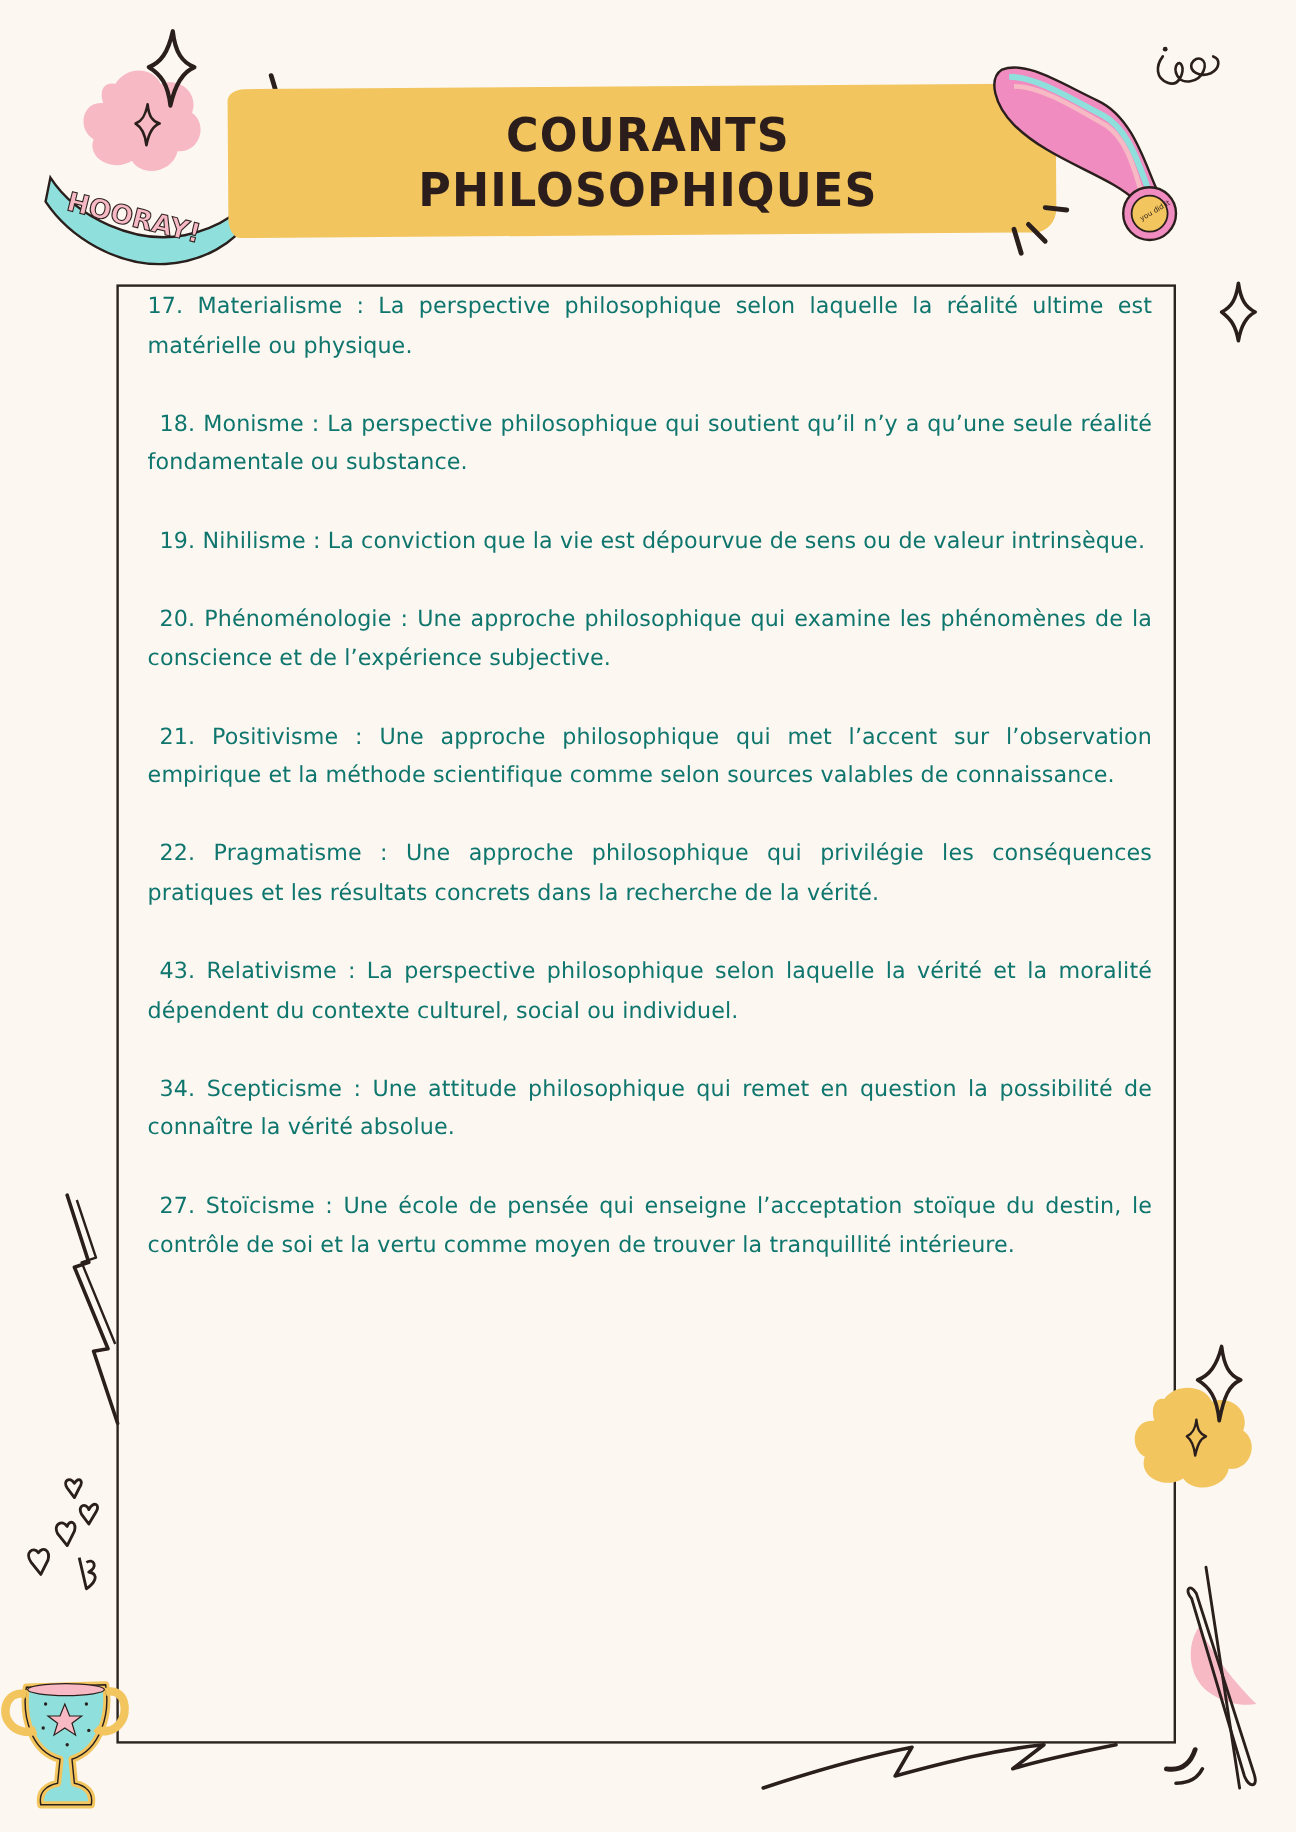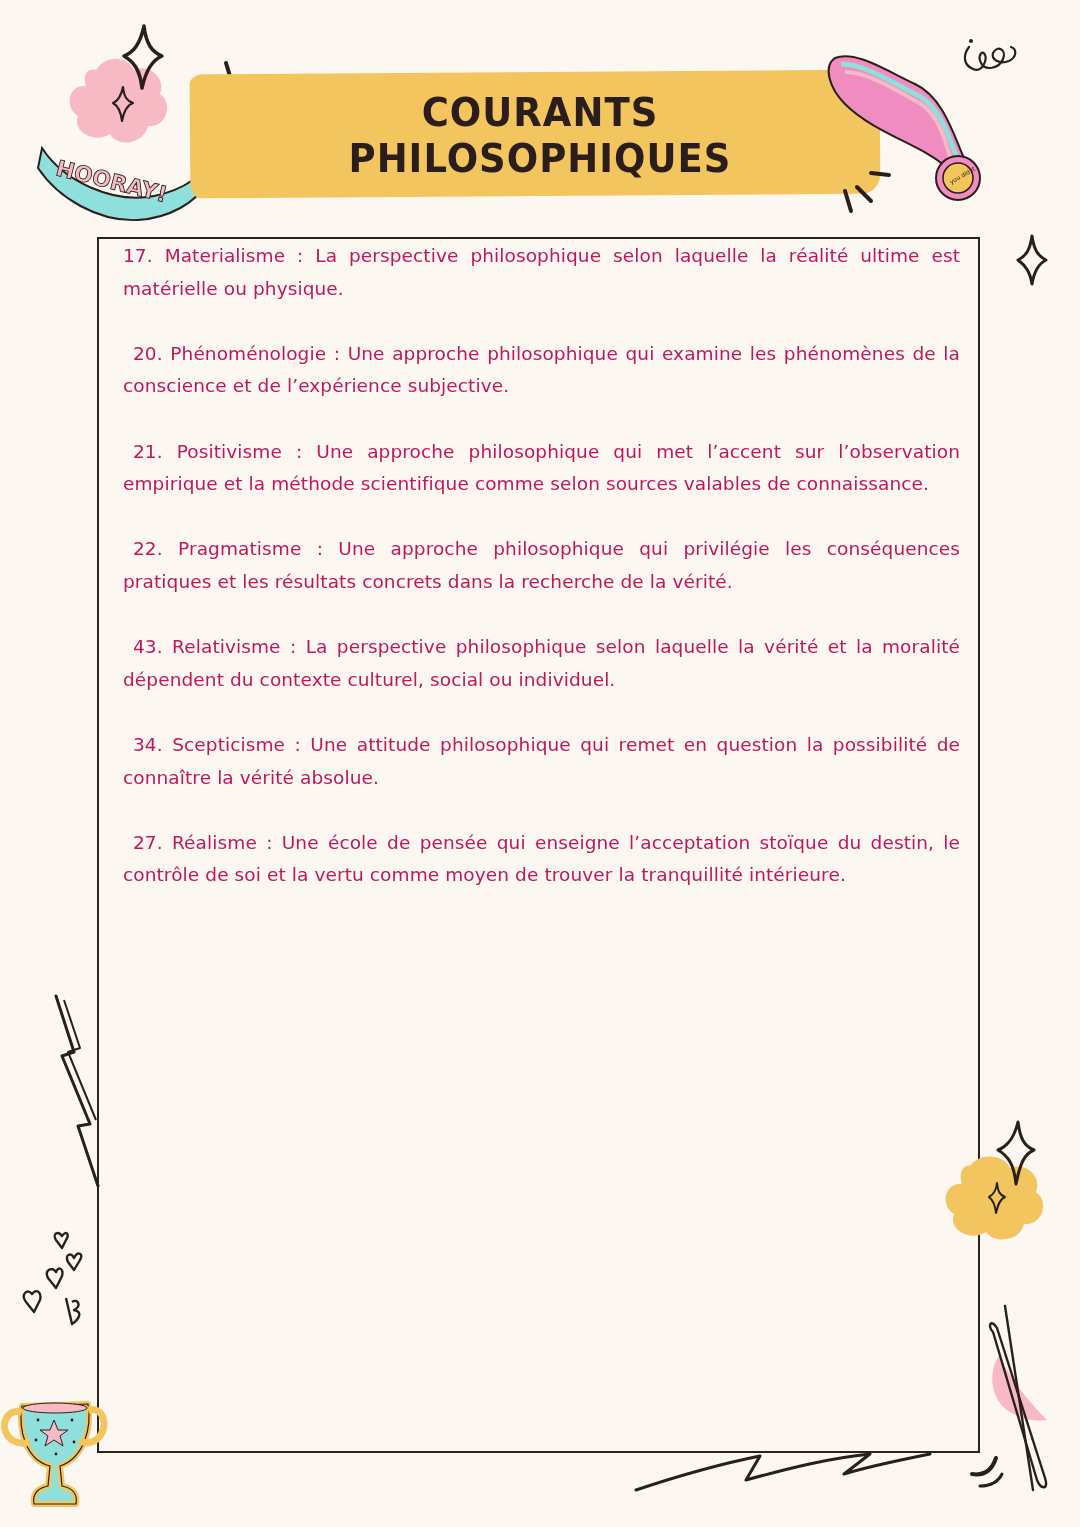--- a/index.html
+++ b/index.html
@@ -54,21 +54,21 @@
       box-sizing: border-box;
     }
     .entries {
       position: absolute;
       left: 123px;
       top: 240px;
       width: 837px;
       font-family: "DejaVu Sans", sans-serif;
       font-size: 18.5px;
       line-height: 32.6px;
-      color: #be185d;
+      color: #0f766e;
       letter-spacing: 0.1px;
     }
     .entry {
       margin: 0 0 32.6px 0;
       text-align: justify;
       text-align-last: left;
     }
     .entry .term { font-weight: normal; }
     .entry .indent { padding-left: 10px; }
   </style>
@@ -122,20 +122,28 @@
 </svg>
 
 <div class="content-box"></div>
 
 <div class="entries">
   <p class="entry">
     <span>17.</span>
     <span class="term">Materialisme</span><span> : </span><span>La perspective philosophique selon laquelle la réalité ultime est matérielle ou physique.</span>
   </p>
   <p class="entry">
+    <span class="indent">18.</span>
+    <span class="term">Monisme</span><span> : </span><span>La perspective philosophique qui soutient qu’il n’y a qu’une seule réalité fondamentale ou substance.</span>
+  </p>
+  <p class="entry">
+    <span class="indent">19.</span>
+    <span class="term">Nihilisme</span><span> : </span><span>La conviction que la vie est dépourvue de sens ou de valeur intrinsèque.</span>
+  </p>
+  <p class="entry">
     <span class="indent">20.</span>
     <span class="term">Phénoménologie</span><span> : </span><span>Une approche philosophique qui examine les phénomènes de la conscience et de l’expérience subjective.</span>
   </p>
   <p class="entry">
     <span class="indent">21.</span>
     <span class="term">Positivisme</span><span> : </span><span>Une approche philosophique qui met l’accent sur l’observation empirique et la méthode scientifique comme selon sources valables de connaissance.</span>
   </p>
   <p class="entry">
     <span class="indent">22.</span>
     <span class="term">Pragmatisme</span><span> : </span><span>Une approche philosophique qui privilégie les conséquences pratiques et les résultats concrets dans la recherche de la vérité.</span>
@@ -143,21 +151,21 @@
   <p class="entry">
     <span class="indent">43.</span>
     <span class="term">Relativisme</span><span> : </span><span>La perspective philosophique selon laquelle la vérité et la moralité dépendent du contexte culturel, social ou individuel.</span>
   </p>
   <p class="entry">
     <span class="indent">34.</span>
     <span class="term">Scepticisme</span><span> : </span><span>Une attitude philosophique qui remet en question la possibilité de connaître la vérité absolue.</span>
   </p>
   <p class="entry">
     <span class="indent">27.</span>
-    <span class="term">Réalisme</span><span> : </span><span>Une école de pensée qui enseigne l’acceptation stoïque du destin, le contrôle de soi et la vertu comme moyen de trouver la tranquillité intérieure.</span>
+    <span class="term">Stoïcisme</span><span> : </span><span>Une école de pensée qui enseigne l’acceptation stoïque du destin, le contrôle de soi et la vertu comme moyen de trouver la tranquillité intérieure.</span>
   </p>
 </div>
 
 <svg class="deco" style="left:50px;top:990px" width="52" height="200" viewBox="0 0 52 200">
   <path d="M6 6 L24 62 L12 66 L40 134 L28 136 L48 196" fill="none" stroke="#2a1f1c" stroke-width="3" stroke-linejoin="round" stroke-linecap="round"></path>
   <path d="M14 10 L30 58 L18 62 L46 130" fill="none" stroke="#2a1f1c" stroke-width="2" stroke-linejoin="round"></path>
 </svg>
 <svg class="deco" style="left:22px;top:1228px" width="70" height="110" viewBox="0 0 70 110">
   <g fill="none" stroke="#2a1f1c" stroke-width="2.4" stroke-linejoin="round">
     <path d="M40 8 C36 2 30 6 34 12 L40 20 L44 12 C48 6 44 2 40 8 Z"></path>

